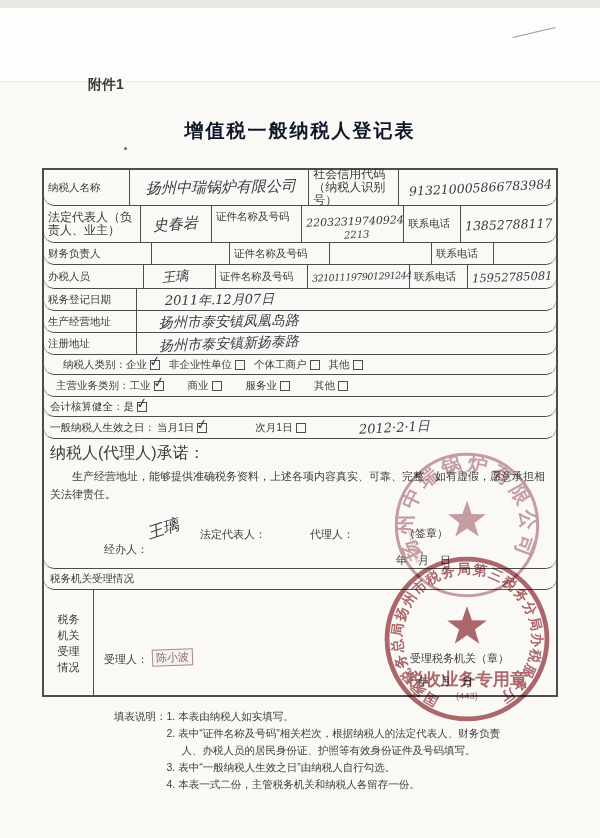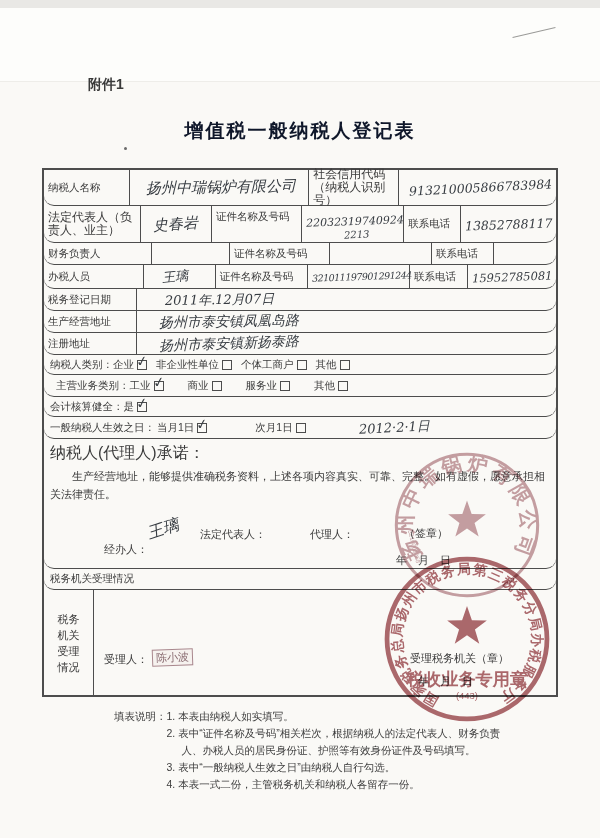--- a/index.html
+++ b/index.html
@@ -174,21 +174,21 @@
     <div class="row" style="height:22px">
       <div class="cell lab" style="width:93px">
           <span>注册地址</span>
         </div>
       <div class="cell grow">
           <span class="hw" style="font-size:14px; margin-left:18px; transform:rotate(-2deg)">扬州市泰安镇新扬泰路</span>
         </div>
     </div>
 
     <div class="row" style="height:20px">
-      <div class="cell grow" style="padding-left:6px">
+      <div class="cell grow" style="padding-left:19px">
         <span class="lab">纳税人类别：</span>
         <span class="opt" style="margin-right:9px">
             <span>企业</span>
             <span class="cb">
               <i class="tick">✓</i>
             </span>
           </span>
         <span class="opt" style="margin-right:9px">
             <span>非企业性单位</span>
             <span class="cb">

